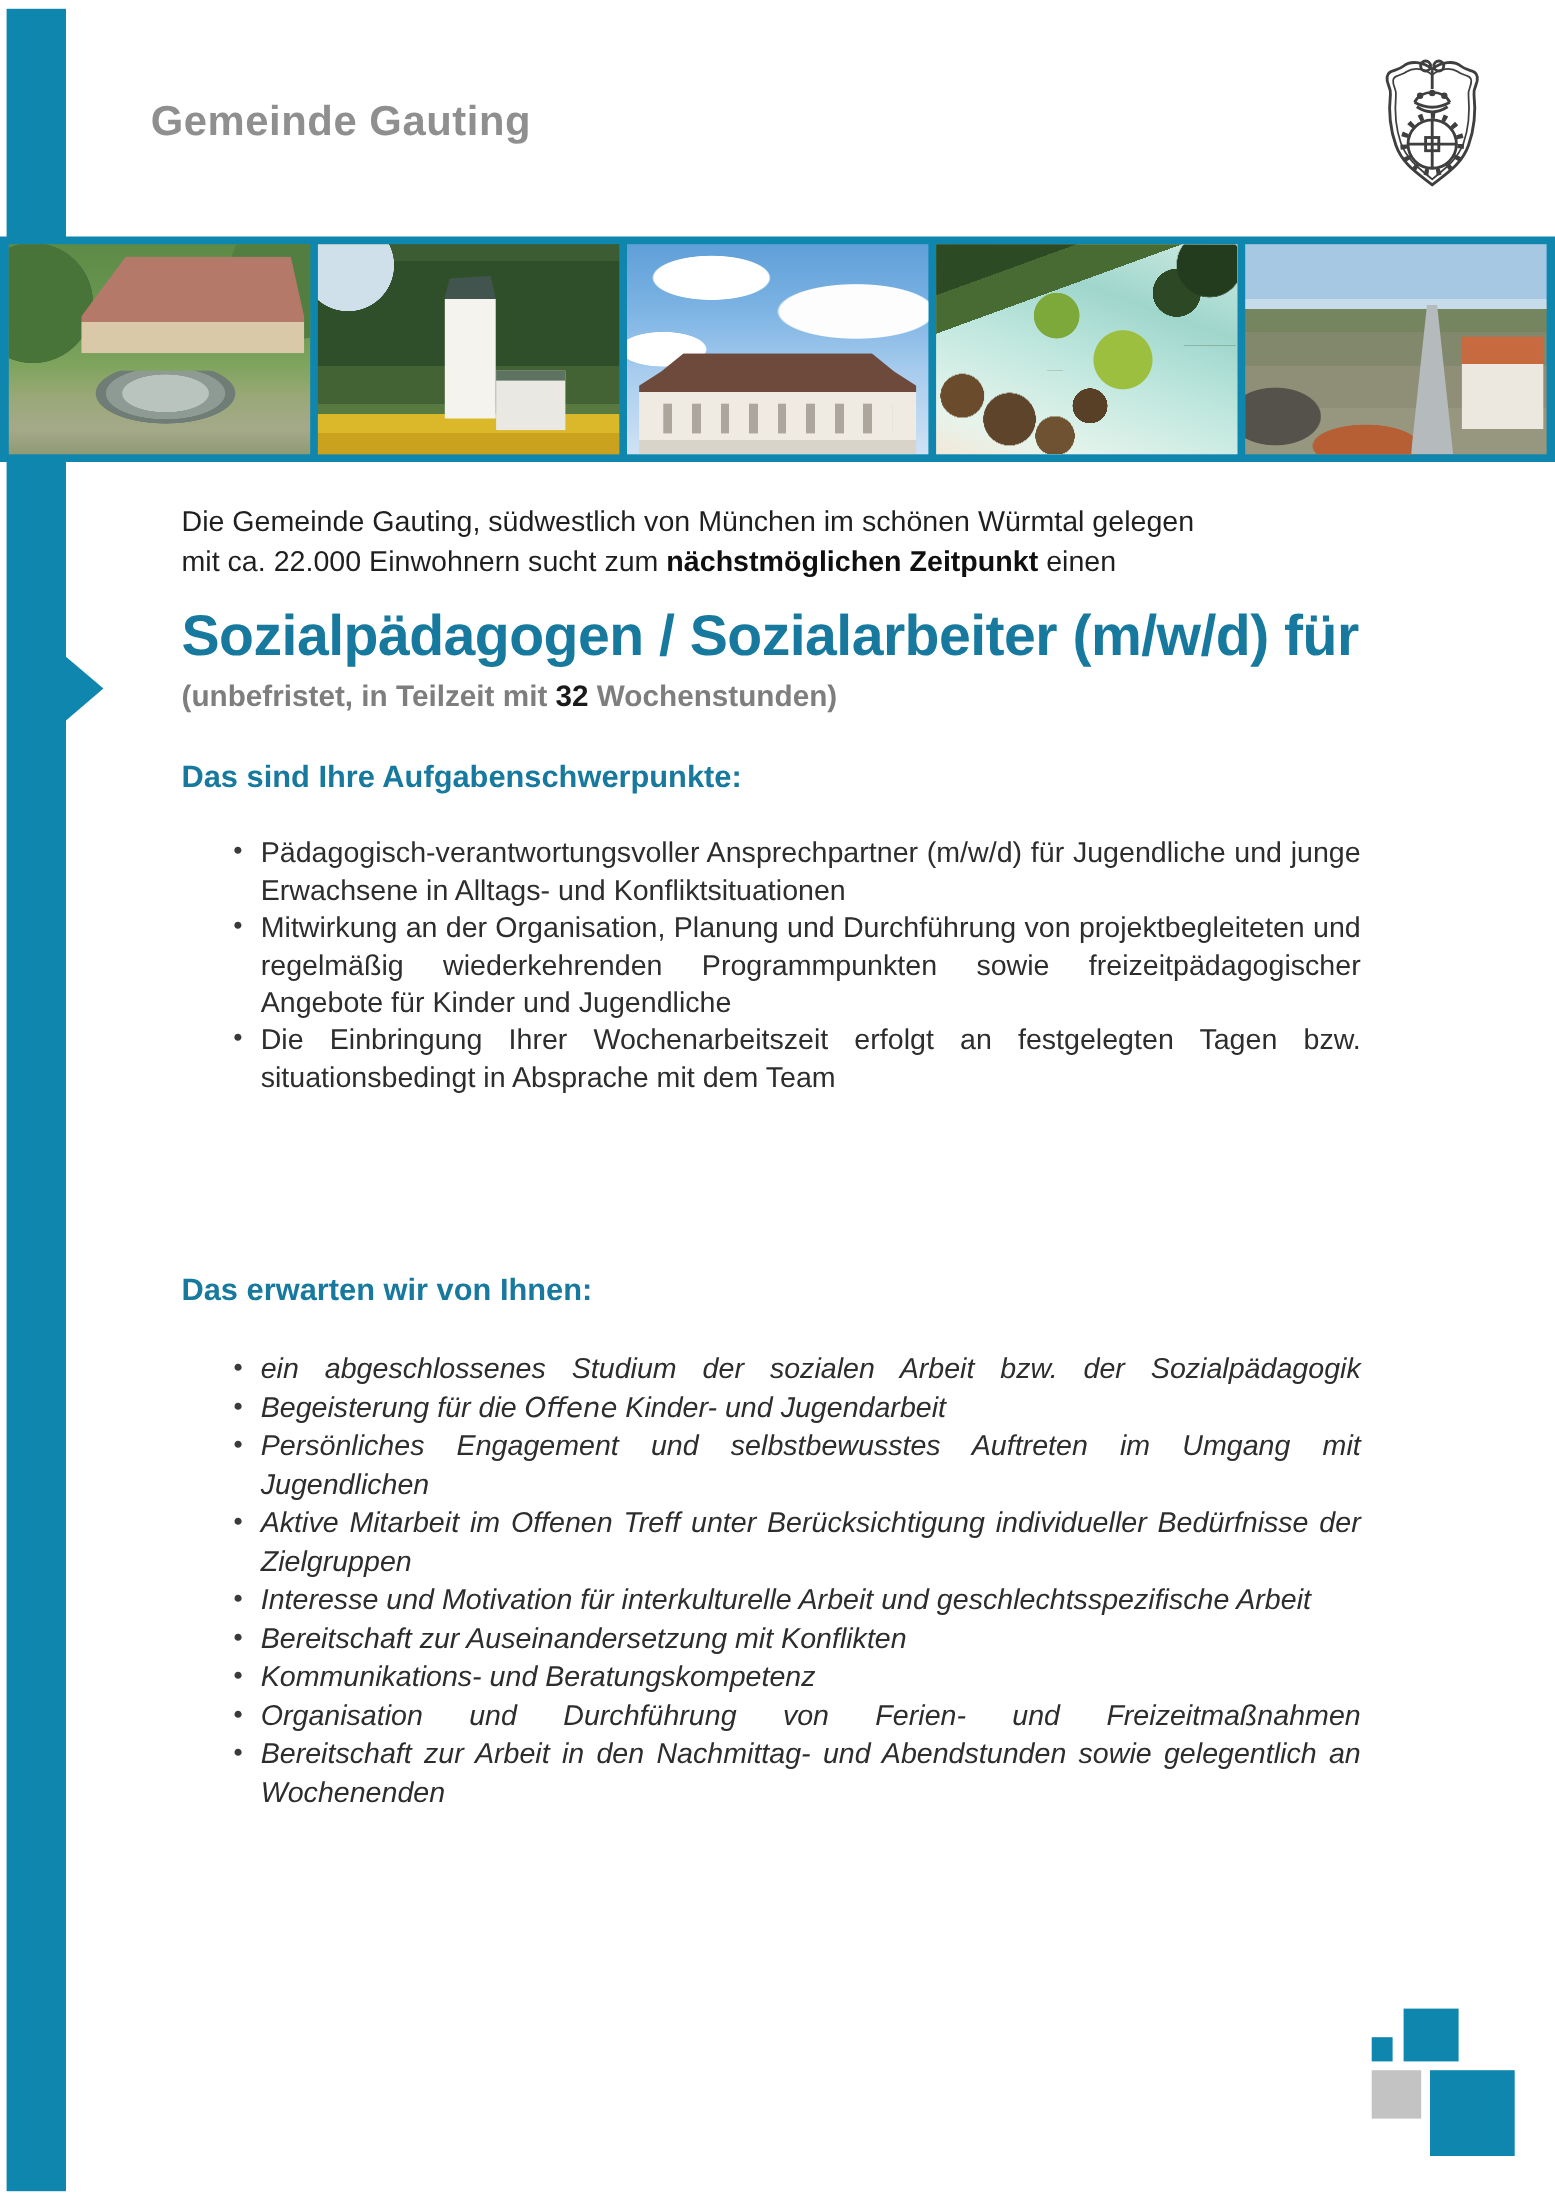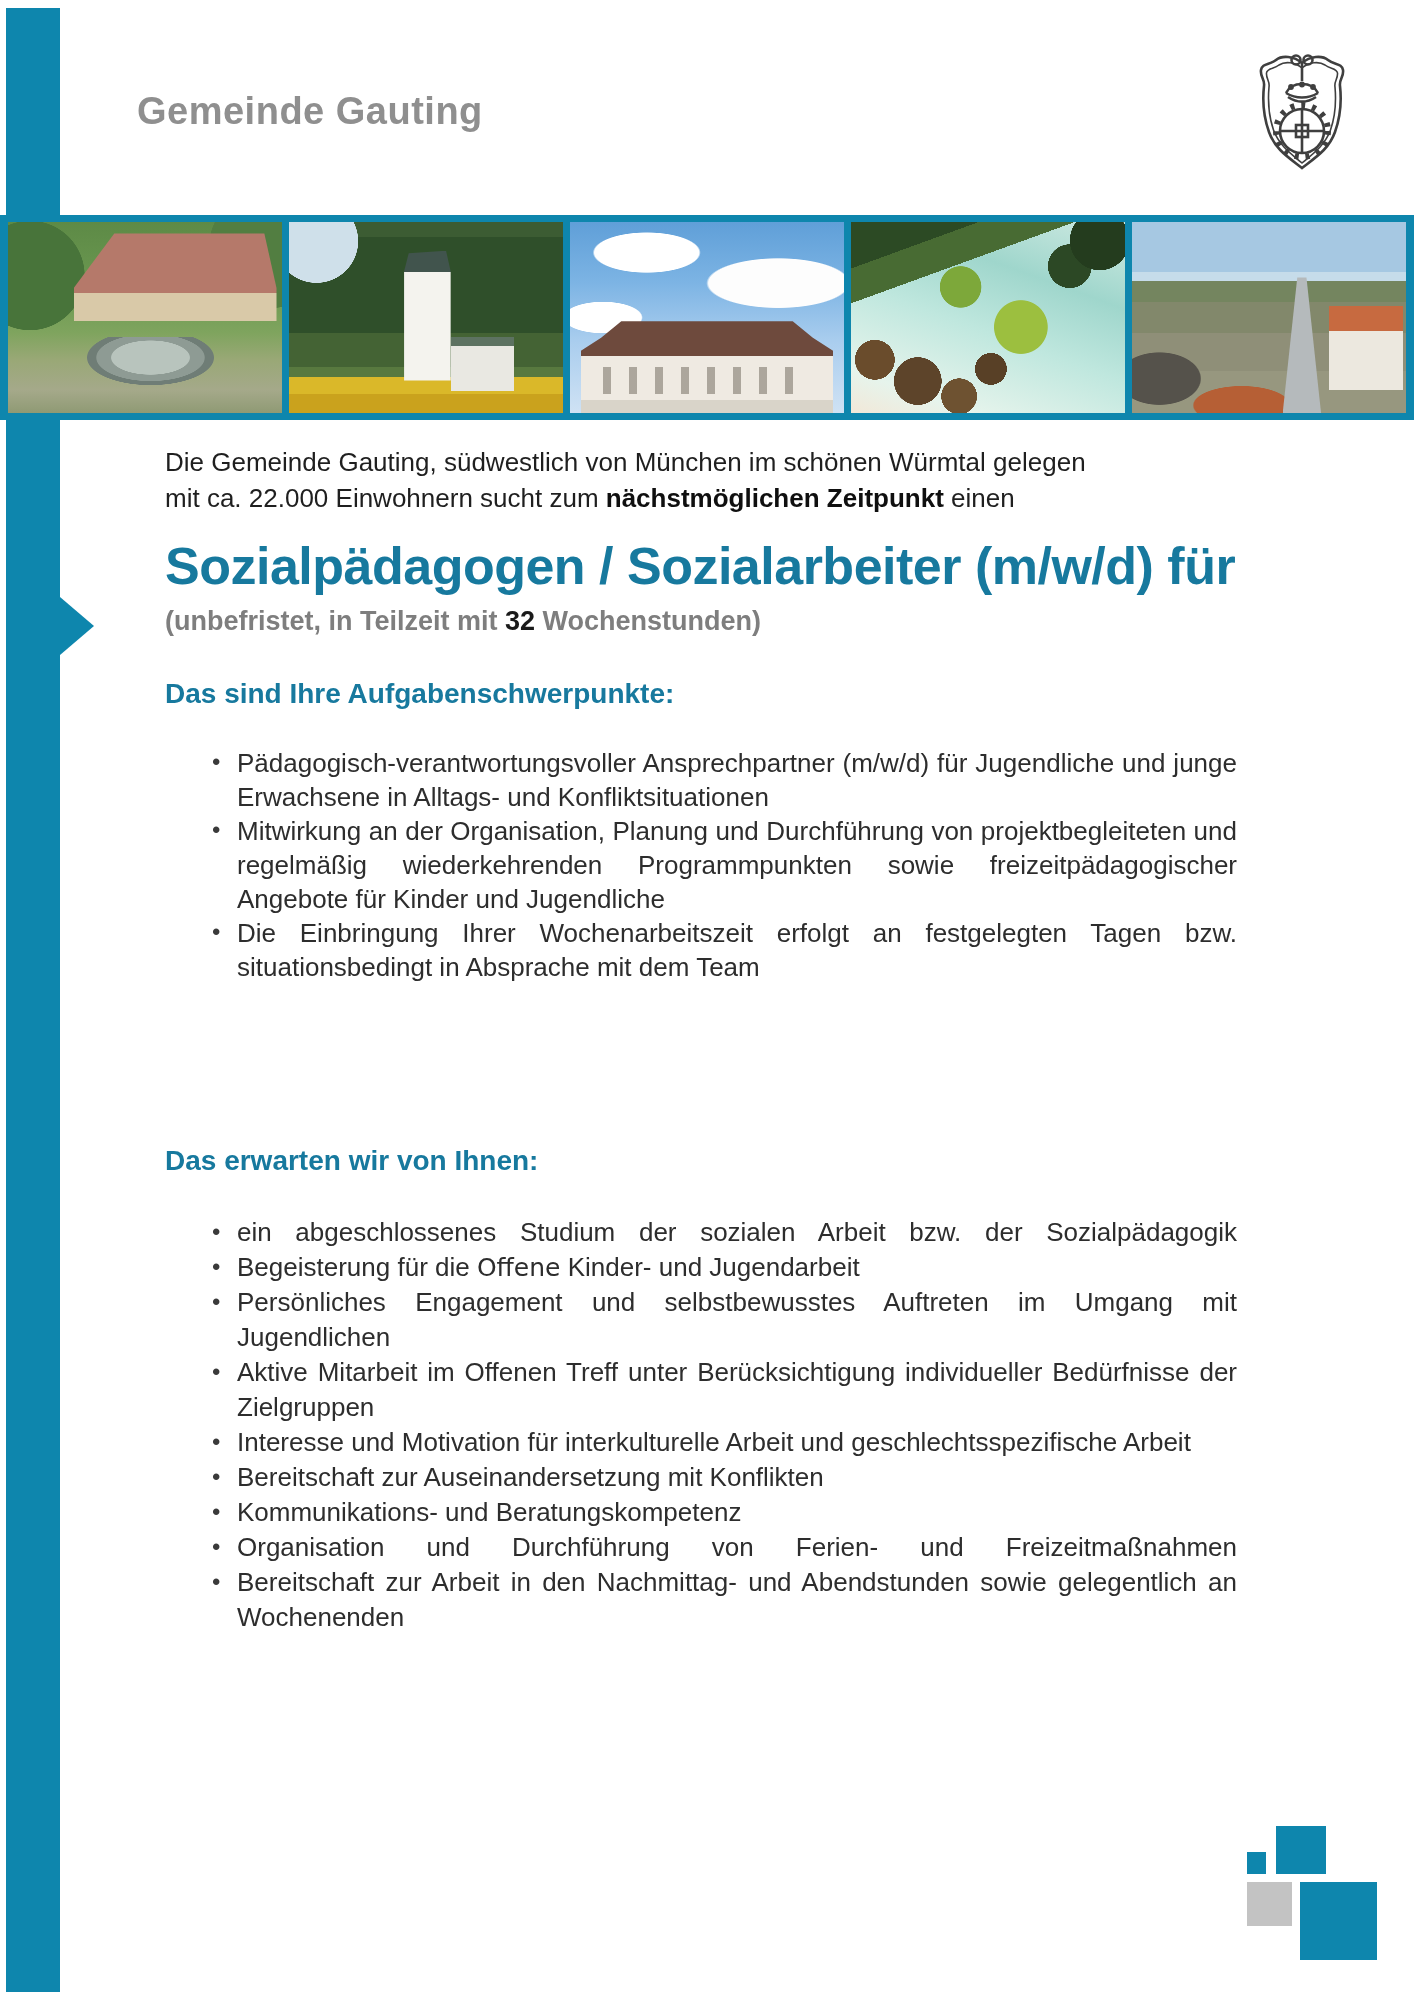--- a/index.html
+++ b/index.html
@@ -83,33 +83,33 @@
     radial-gradient(ellipse 60px 38px at 10% 82%, #55524b 0 68%, rgba(0,0,0,0) 70%),
     radial-gradient(ellipse 70px 28px at 40% 96%, #b65f35 0 68%, rgba(0,0,0,0) 70%),
     linear-gradient(180deg,#a6c8e2 0 26%,#c6dcea 26% 31%, rgba(0,0,0,0) 31%),
     linear-gradient(180deg, rgba(0,0,0,0) 0 29%, #74855f 29% 42%, #82886b 42% 58%, #8f8f78 58% 78%, #97977f 78%);}
   .ph5::before{content:"";position:absolute;left:55%;top:29%;width:14%;height:71%;
     background:#b5babc;clip-path:polygon(38% 0,62% 0,100% 100%,0 100%);}
   .ph5::after{content:"";position:absolute;left:72%;top:44%;width:27%;height:44%;
     background:linear-gradient(180deg,#c76a40 0 30%,#ece8df 30%);}
 
   
-  .content{position:absolute;left:165px;top:420px;width:1072px;color:var(--text);}
+  .content{position:absolute;left:165px;top:432px;width:1072px;color:var(--text);}
   .intro{margin-top:24px;font-size:26px;line-height:36px;color:#1f1f1f;}
   .intro .line{display:block;}
   .intro b{color:#0f0f0f;}
   .job-title{margin-top:14px;font-size:52px;line-height:72px;font-weight:bold;
     color:var(--heading_teal);letter-spacing:-0.5px;}
   .job-title span{display:block;}
   .subtitle{margin-top:2px;font-size:27px;line-height:34px;font-weight:bold;color:#7e7e7e;}
   .subtitle .hours{color:#1a1a1a;}
   .section-heading{margin-top:40px;font-size:28px;line-height:32px;font-weight:bold;color:var(--heading_teal);}
   .section-heading.second{margin-top:161px;}
   ul.bullets{list-style:none;margin-top:36px;padding-left:72px;}
-  ul.bullets.second{margin-top:38px;}
+  ul.bullets.second{margin-top:38px;font-style:italic;}
   ul.bullets li{position:relative;width:1000px;font-size:26px;line-height:34px;text-align:justify;}
   ul.bullets.second li{line-height:35px;}
   ul.bullets li::before{content:"\2022";position:absolute;left:-25px;top:-1px;font-size:24px;color:#3a3a3a;}
   ul.bullets li.stretch{text-align-last:justify;}
   .alt-font{font-family:"DejaVu Sans", sans-serif;font-size:25px;}
 
   
   .sq{position:absolute;}
   .sq.small-teal{left:1247px;top:1852px;width:19px;height:22px;background:var(--teal);}
   .sq.medium-teal{left:1276px;top:1826px;width:50px;height:48px;background:var(--teal);}

